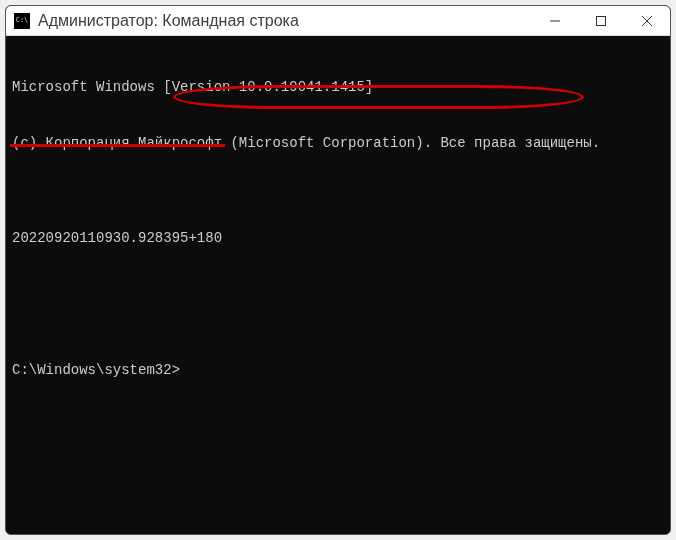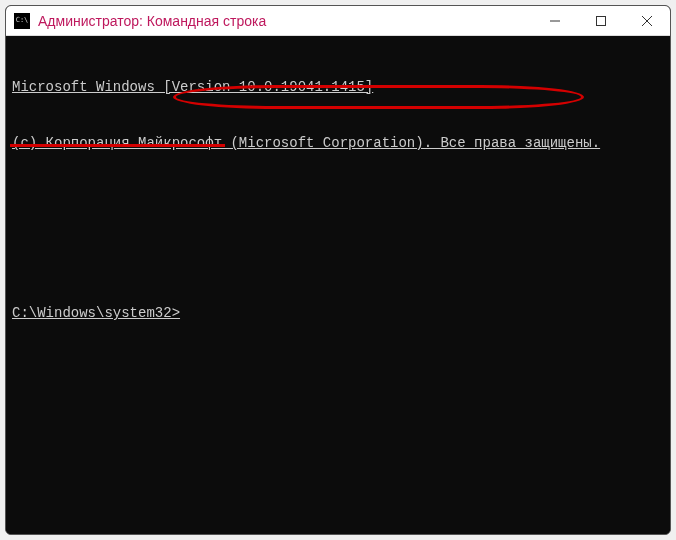--- a/index.html
+++ b/index.html
@@ -43,22 +43,22 @@
       align-items: center;
       justify-content: center;
     }
     .titlebar-icon-text {
       color: #ccc;
       font-size: 7px;
       font-family: Consolas, monospace;
       line-height: 1;
     }
     .titlebar-title {
-      font-size: 14px;
-      color: #be185d;
+      font-size: 16px;
+      color: #404040;
       flex: 1;
     }
     .window-controls {
       display: flex;
       height: 100%;
     }
     .window-control {
       width: 46px;
       height: 100%;
       display: flex;
@@ -77,21 +77,20 @@
       font-family: Consolas, 'Courier New', monospace;
       font-size: 14px;
       padding: 4px 6px;
       line-height: 1.35;
       white-space: pre-wrap;
       word-break: break-all;
       position: relative;
     }
     .terminal-line {
       display: block;
-      text-decoration: underline;
     }
     .highlight-oval {
       position: absolute;
       border: 3px solid #d40000;
       border-radius: 50% / 100%;
       pointer-events: none;
     }
     .highlight-oval.cmd {
       left: 167px;
       top: 49px;
@@ -145,20 +144,21 @@
           <line x1="0" y1="0" x2="10" y2="10" stroke="#333" stroke-width="1"></line>
           <line x1="10" y1="0" x2="0" y2="10" stroke="#333" stroke-width="1"></line>
         </svg>
       </div>
     </div>
   </div>
   <div class="terminal">
     <span class="terminal-line">Microsoft Windows [Version 10.0.19041.1415]</span>
     <span class="terminal-line">(c) Корпорация Майкрософт (Microsoft Corporation). Все права защищены.</span>
     <span class="terminal-line"></span>
+    <span class="terminal-line">20220920110930.928395+180</span>
     <span class="terminal-line"></span>
     <span class="terminal-line"></span>
     <span class="terminal-line"><span class="prompt-active">C:\Windows\system32&gt;</span><span class="cursor"></span></span>
 
     <div class="highlight-oval cmd"></div>
     <div class="underline-red output"></div>
   </div>
 </div>
 
 </body></html>

